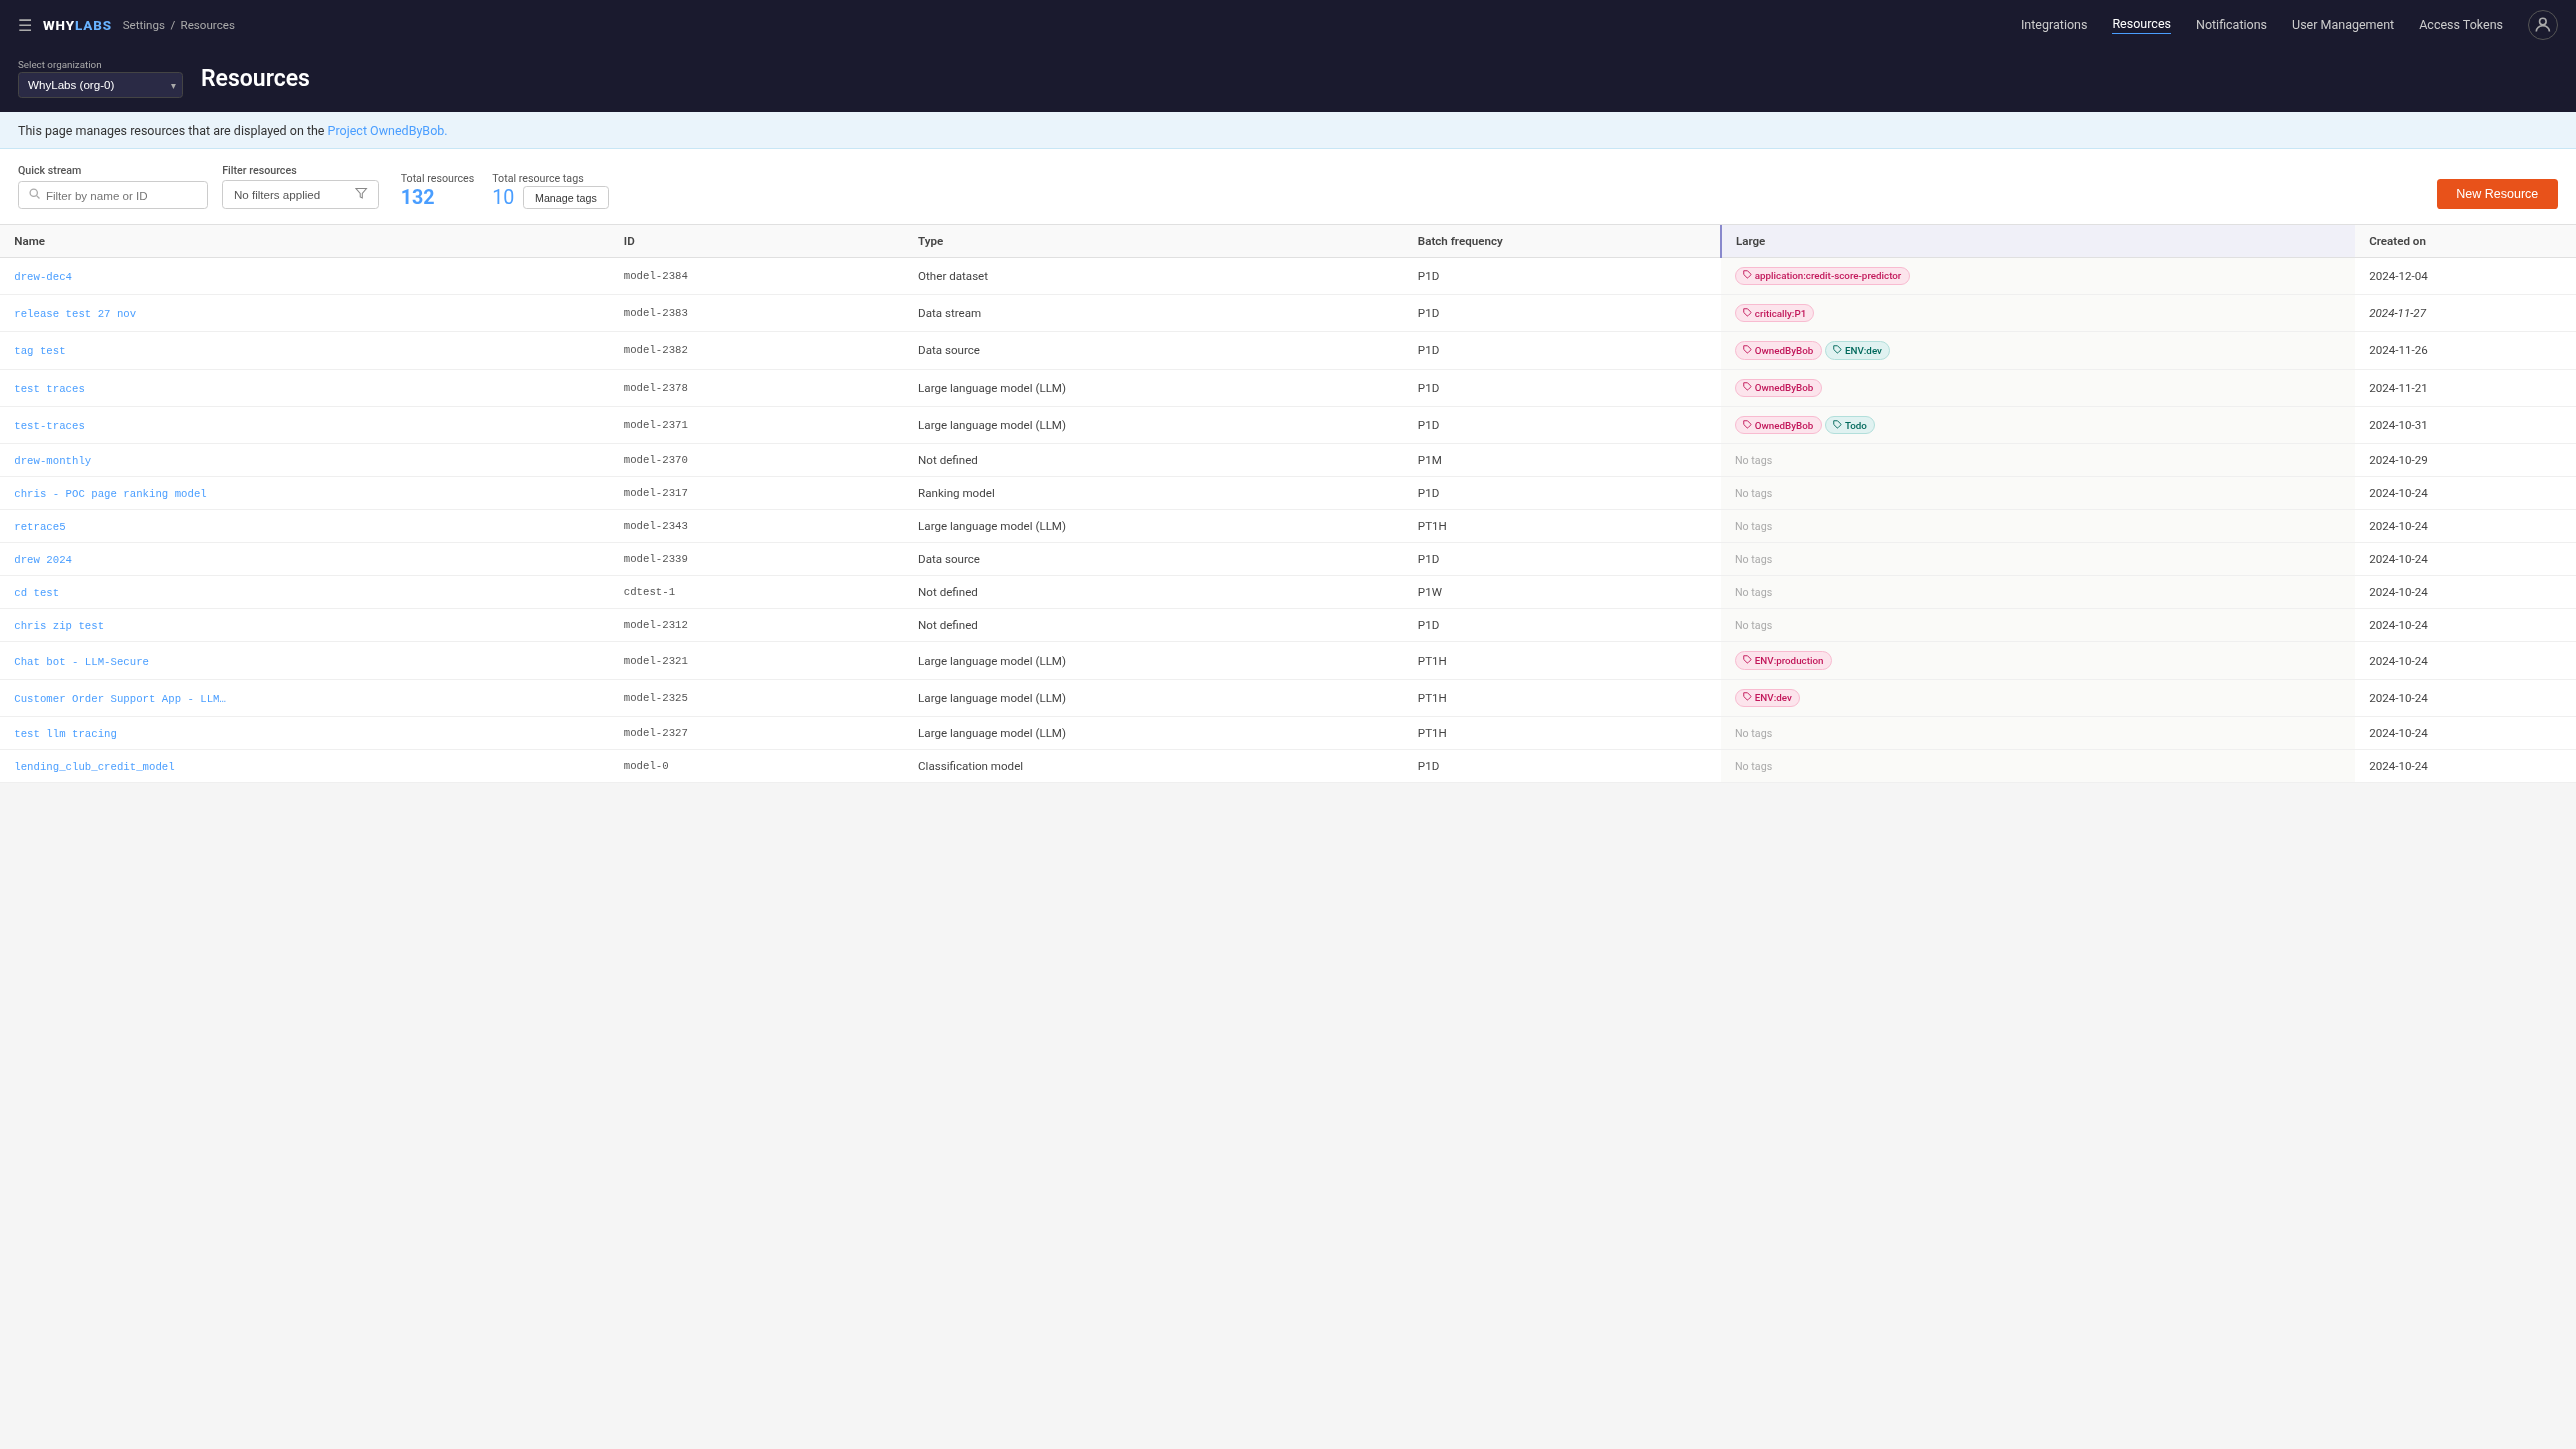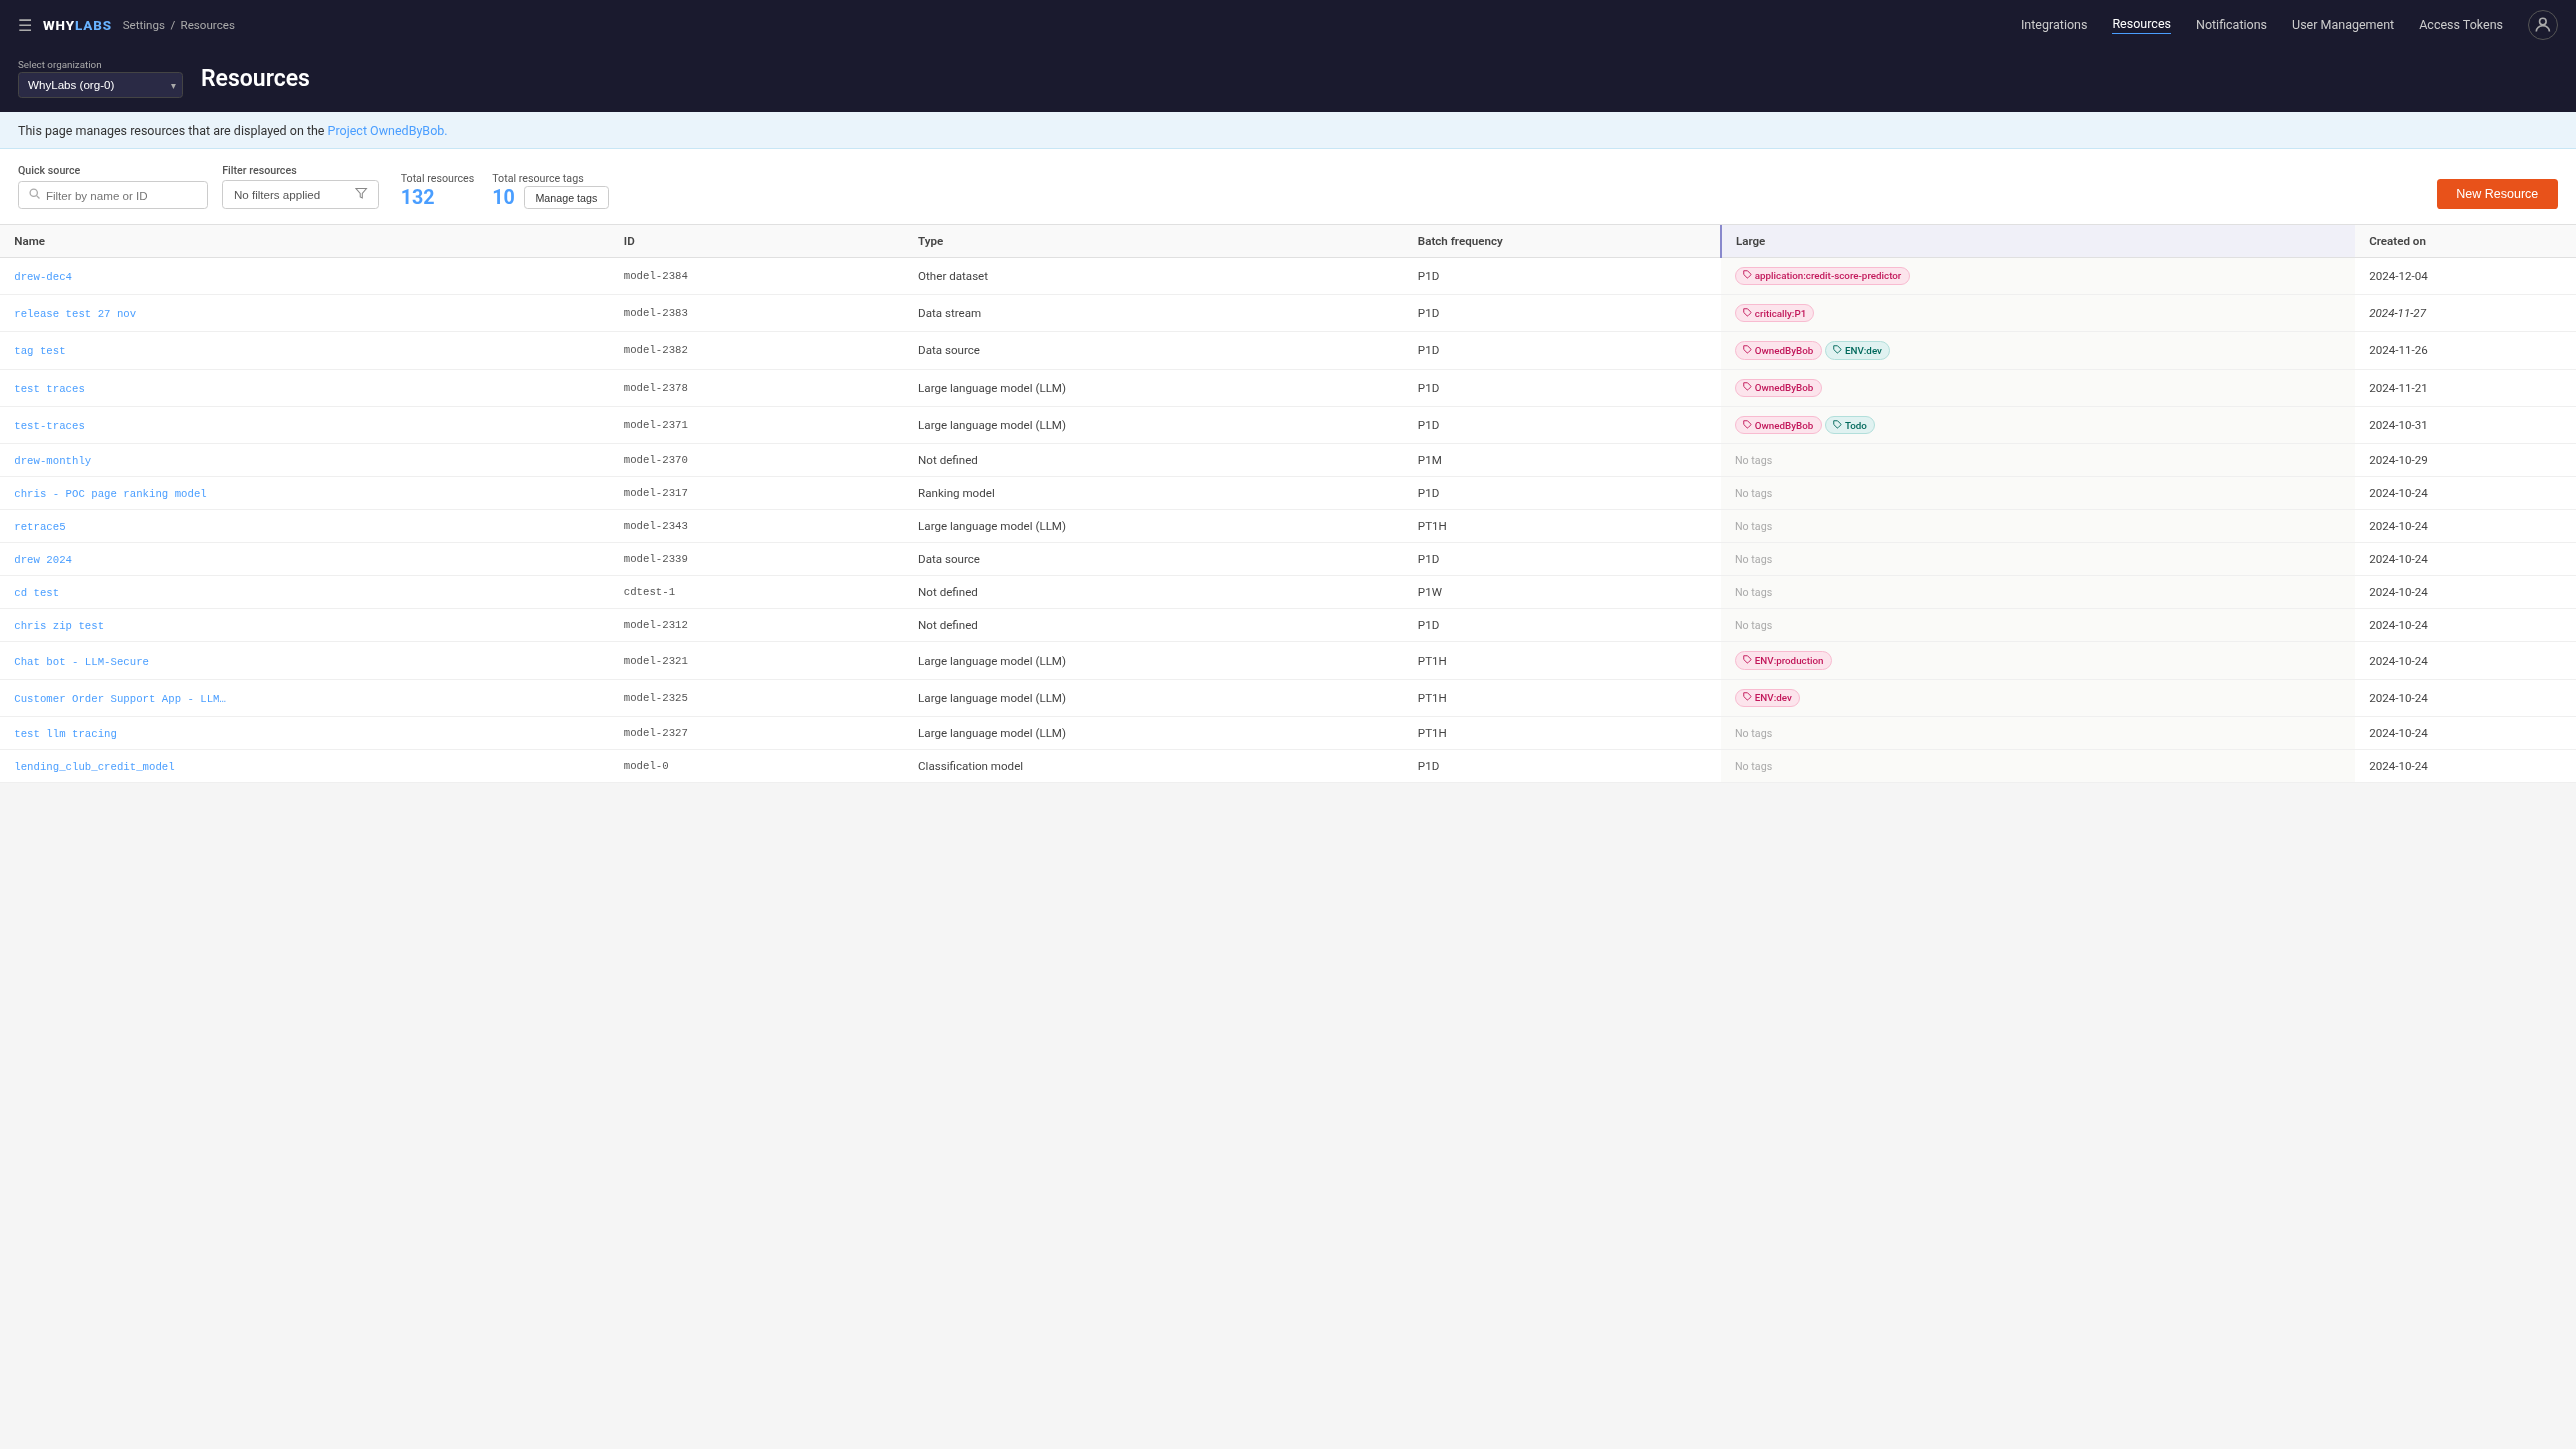--- a/index.html
+++ b/index.html
@@ -71,21 +71,21 @@
 </div>
 
 <div style="background:#eaf4fb; padding:10.7px 18px; font-size:12.5px; color:#333; border-bottom:0.9px solid #c8e6f5;">
   <span>This page manages resources that are displayed on the</span>
   <a href="#" style="color:#4a9eff; text-decoration:none;"> <span>Project OwnedByBob.</span></a>
 </div>
 
 <div style="background:#fff; padding:14.3px 18px; display:flex; align-items:flex-end; gap:14.3px; border-bottom:0.9px solid #e0e0e0;">
 
   <div style="display:flex; flex-direction:column; gap:3.6px;">
-    <label style="font-size:10.7px; color:#555; font-weight:500;">Quick source</label>
+    <label style="font-size:10.7px; color:#555; font-weight:500;">Quick stream</label>
     <div style="display:flex; align-items:center; border:0.9px solid #ccc; border-radius:3.6px; padding:5.4px 9px; background:#fff; gap:5.4px;">
       <span style="color:#aaa; font-size:11.6px;">
         <svg width="12.5" height="12.5" viewBox="0 0 24 24" fill="none" stroke="#aaa" stroke-width="2.5">
             <circle cx="11" cy="11" r="7"></circle>
             <line x1="16.5" y1="16.5" x2="22" y2="22"></line>
           </svg>
       </span>
       <input type="text" style="border: none; outline: none; font-size: 11.6px; color: rgb(153, 153, 153); background: transparent; width: 152px;" placeholder="Filter by name or ID">
     </div>
   </div>
@@ -103,21 +103,21 @@
   </div>
 
   <div style="display:flex; gap:18px; align-items:flex-end; margin-left:7.2px;">
     <div style="display:flex; flex-direction:column; gap:0.9px;">
       <span style="font-size:10.7px; color:#555;">Total resources</span>
       <span style="font-size:19.7px; font-weight:700; color:#4a9eff;">132</span>
     </div>
     <div style="display:flex; flex-direction:column; gap:0.9px;">
       <span style="font-size:10.7px; color:#555;">Total resource tags</span>
       <div style="display:flex; align-items:center; gap:9px;">
-        <span style="font-size:19.7px; font-weight:700; color:#4a9eff;text-align:right;">10</span>
+        <span style="font-size:19.7px; font-weight:400; color:#4a9eff;text-align:right;">10</span>
         <button style="border:0.9px solid #ccc; border-radius:3.6px; padding:4.5px 10.7px; background:#fff; font-size:10.7px; color:#333; cursor:pointer;">Manage tags</button>
       </div>
     </div>
   </div>
 
   <button style="margin-left:auto; background:#e8521a; color:#fff; border:none; border-radius:3.6px; padding:8px 19.7px; font-size:12.5px; font-weight:500; cursor:pointer; align-self:flex-end;">New Resource</button>
 </div>
 
 <div style="background:#fff; overflow-x:auto;">
   <table style="width:100%; border-collapse:collapse; font-size:11.6px;">

